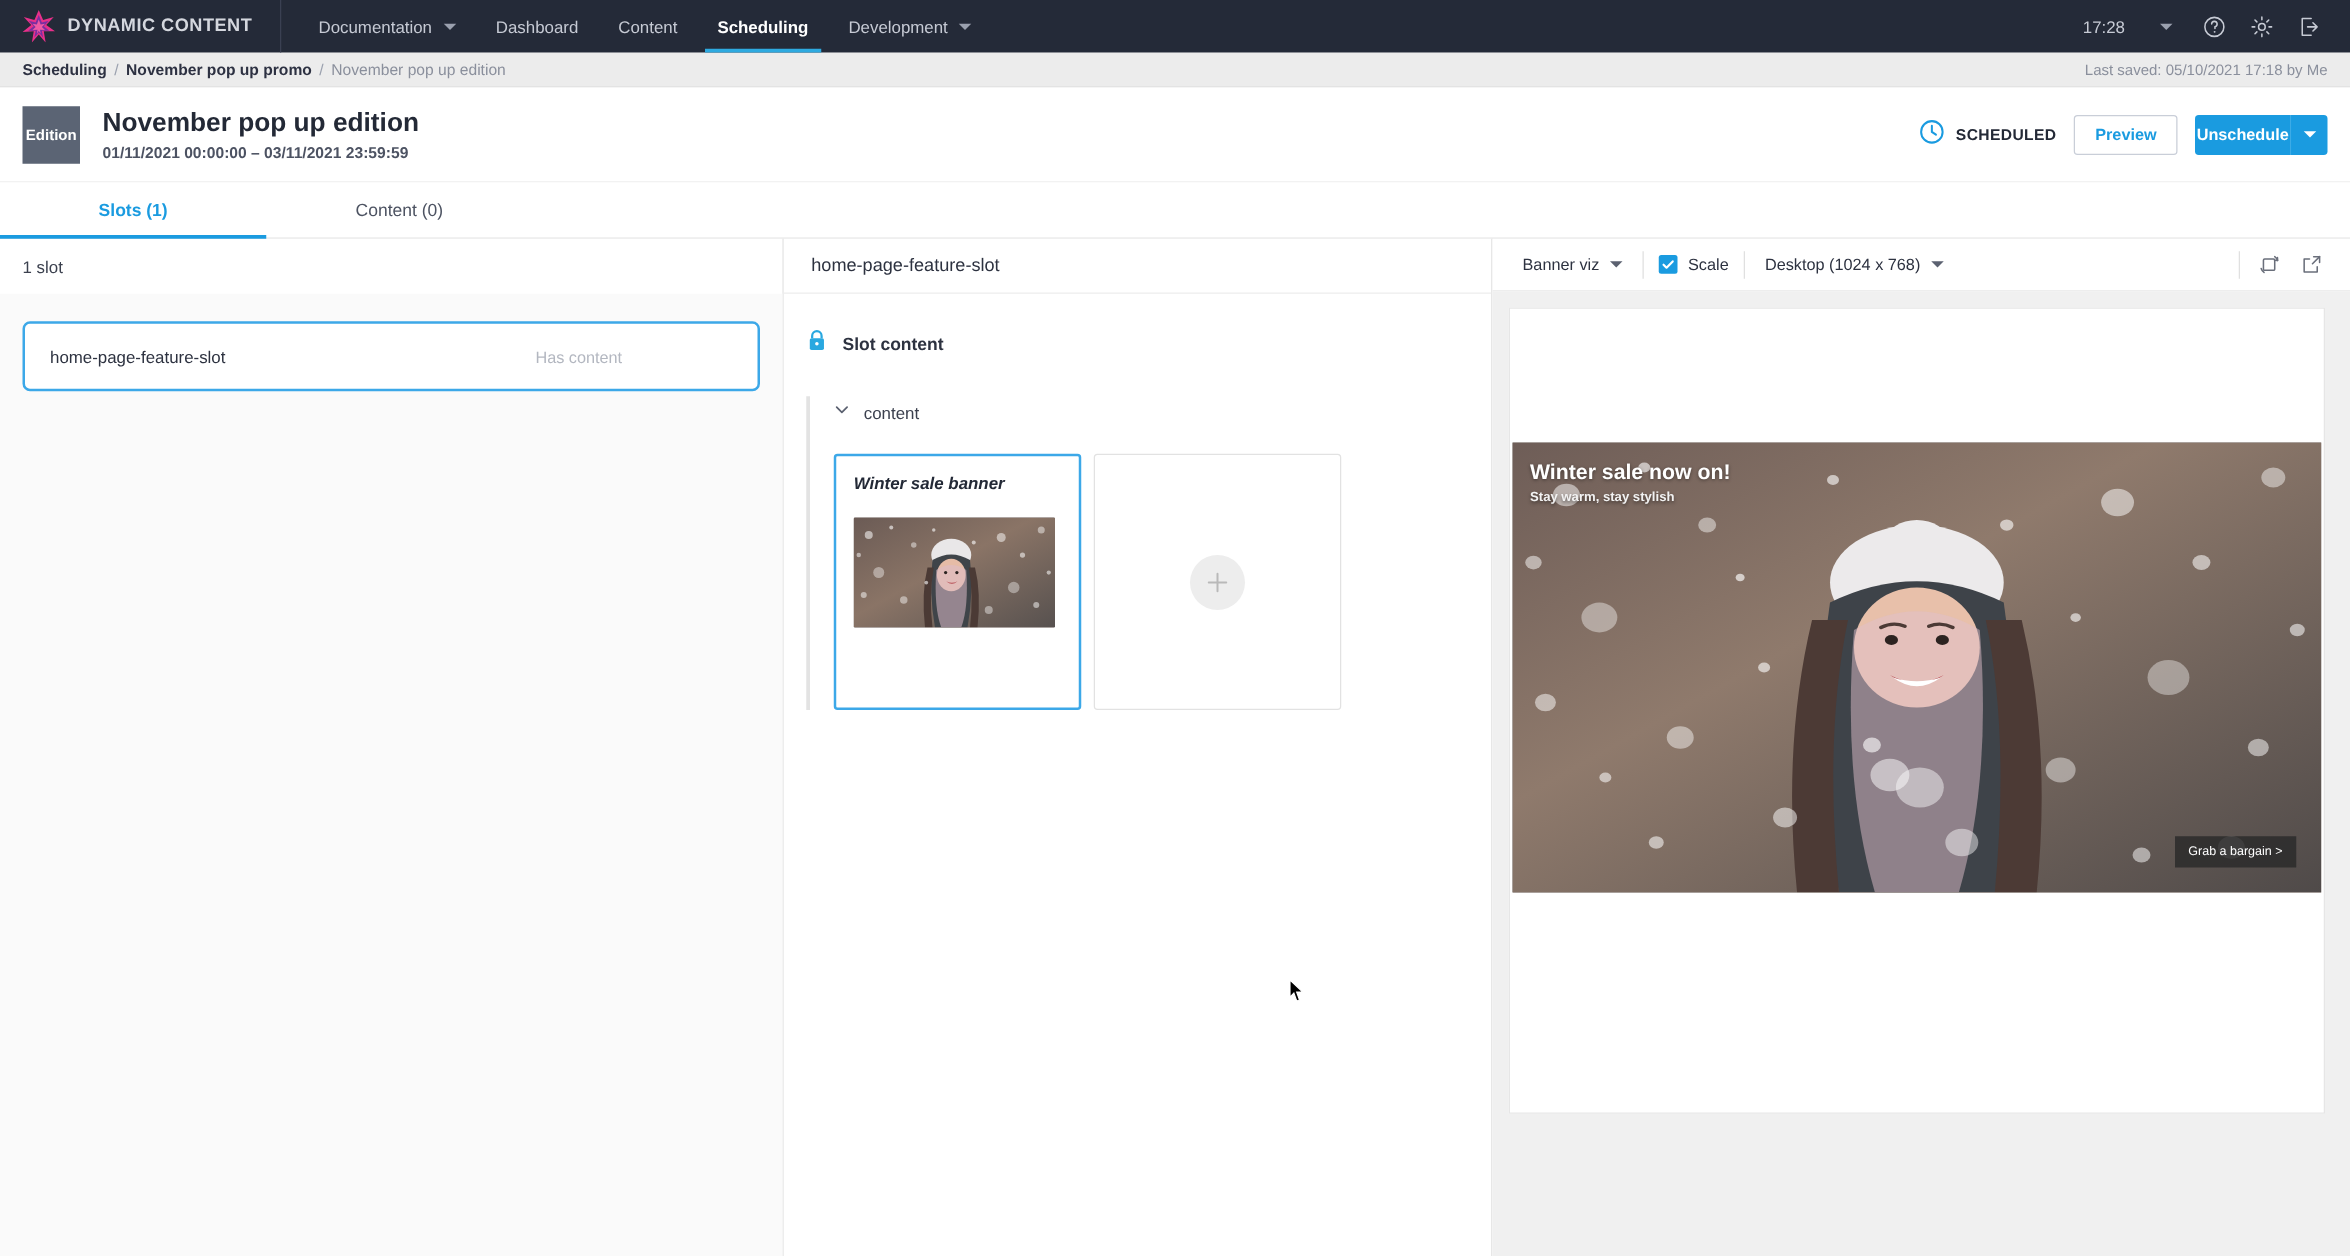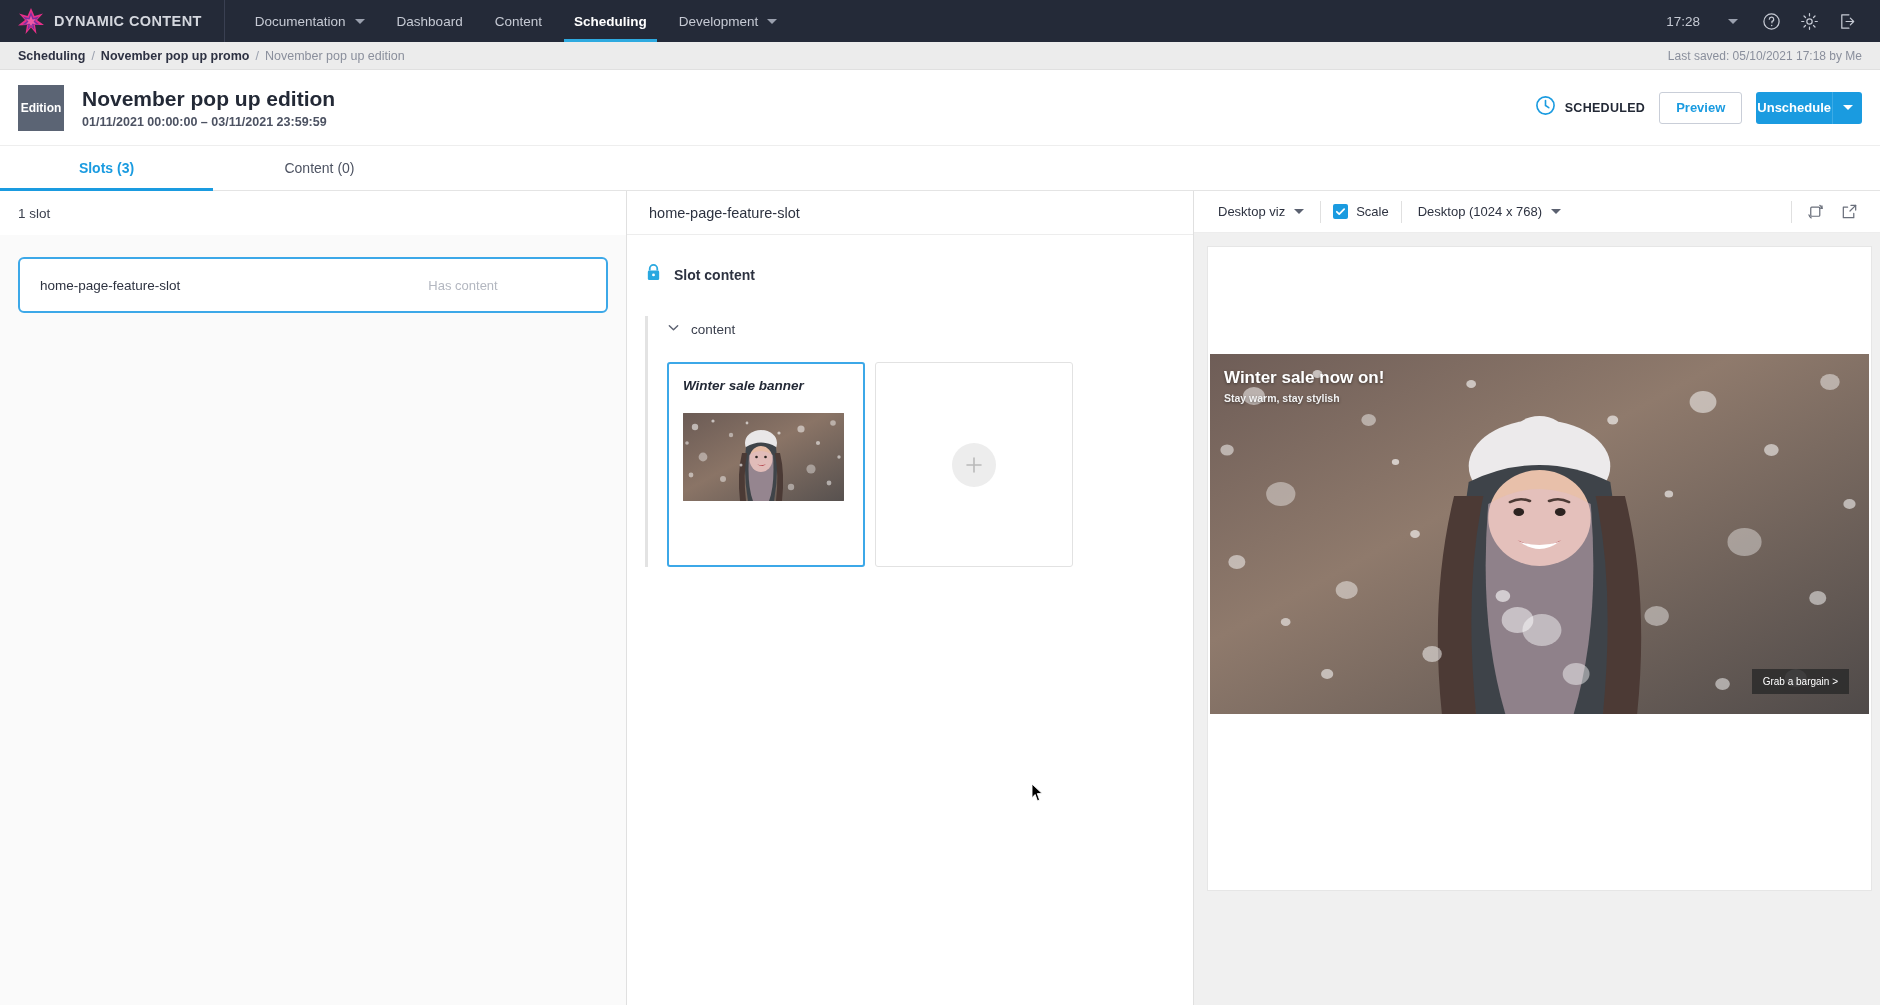--- a/index.html
+++ b/index.html
@@ -220,21 +220,21 @@
   .checkbox {
     width: 15px; height: 15px; border-radius: 2px; background: #1a9be0;
     display: flex; align-items: center; justify-content: center; flex: none;
   }
   .tb-spacer { flex: 1; }
   .tb-icon {
     width: 34px; height: 34px; display: flex;
     align-items: center; justify-content: center; cursor: pointer;
   }
   .preview-stage {
-    flex: 1; background: #f0f0f0; padding: 13px 8px 0 13px;
+    flex: 1; background: #f0f0f0; padding: 13px 20px 0 13px;
   }
   .preview-frame {
     width: 100%; height: 645px; background: #ffffff;
     border: 1px solid #e6e6e6; position: relative; overflow: hidden;
   }
   .banner {
     position: absolute; left: 2px; right: 2px; top: 107px; height: 360px;
     overflow: hidden; background: #5e5048;
   }
   .banner-title {
@@ -357,21 +357,21 @@
     <div class="btn-split">
       <div class="btn btn-primary">Unschedule</div>
       <div class="btn-primary-caret">
         <i class="caret-white"></i>
       </div>
     </div>
   </div>
 </div>
 
 <div class="tabbar">
-  <div class="tab active">Slots (3)</div>
+  <div class="tab active">Slots (1)</div>
   <div class="tab">Content (0)</div>
 </div>
 
 <div class="main">
 
   <div class="left-panel">
     <div class="left-count">1 slot</div>
     <div class="left-list">
       <div class="slot-card">
         <span class="slot-card-name">home-page-feature-slot</span>
@@ -464,21 +464,21 @@
             </div>
           </div>
         </div>
       </div>
     </div>
   </div>
 
   <div class="right-panel">
     <div class="preview-toolbar">
       <div class="tb-select">
-        <span>Desktop viz</span>
+        <span>Banner viz</span>
         <i class="caret" style="border-top-color:#5b6170"></i>
       </div>
       <div class="tb-div"></div>
       <div class="tb-check">
         <span class="checkbox">
           <svg width="11" height="11" viewBox="0 0 12 12" fill="none" stroke="#ffffff" stroke-width="1.9">
             <path d="M2 6.3l2.6 2.6L10 3.4" stroke-linecap="round" stroke-linejoin="round"></path>
           </svg>
         </span>
         <span>Scale</span>

